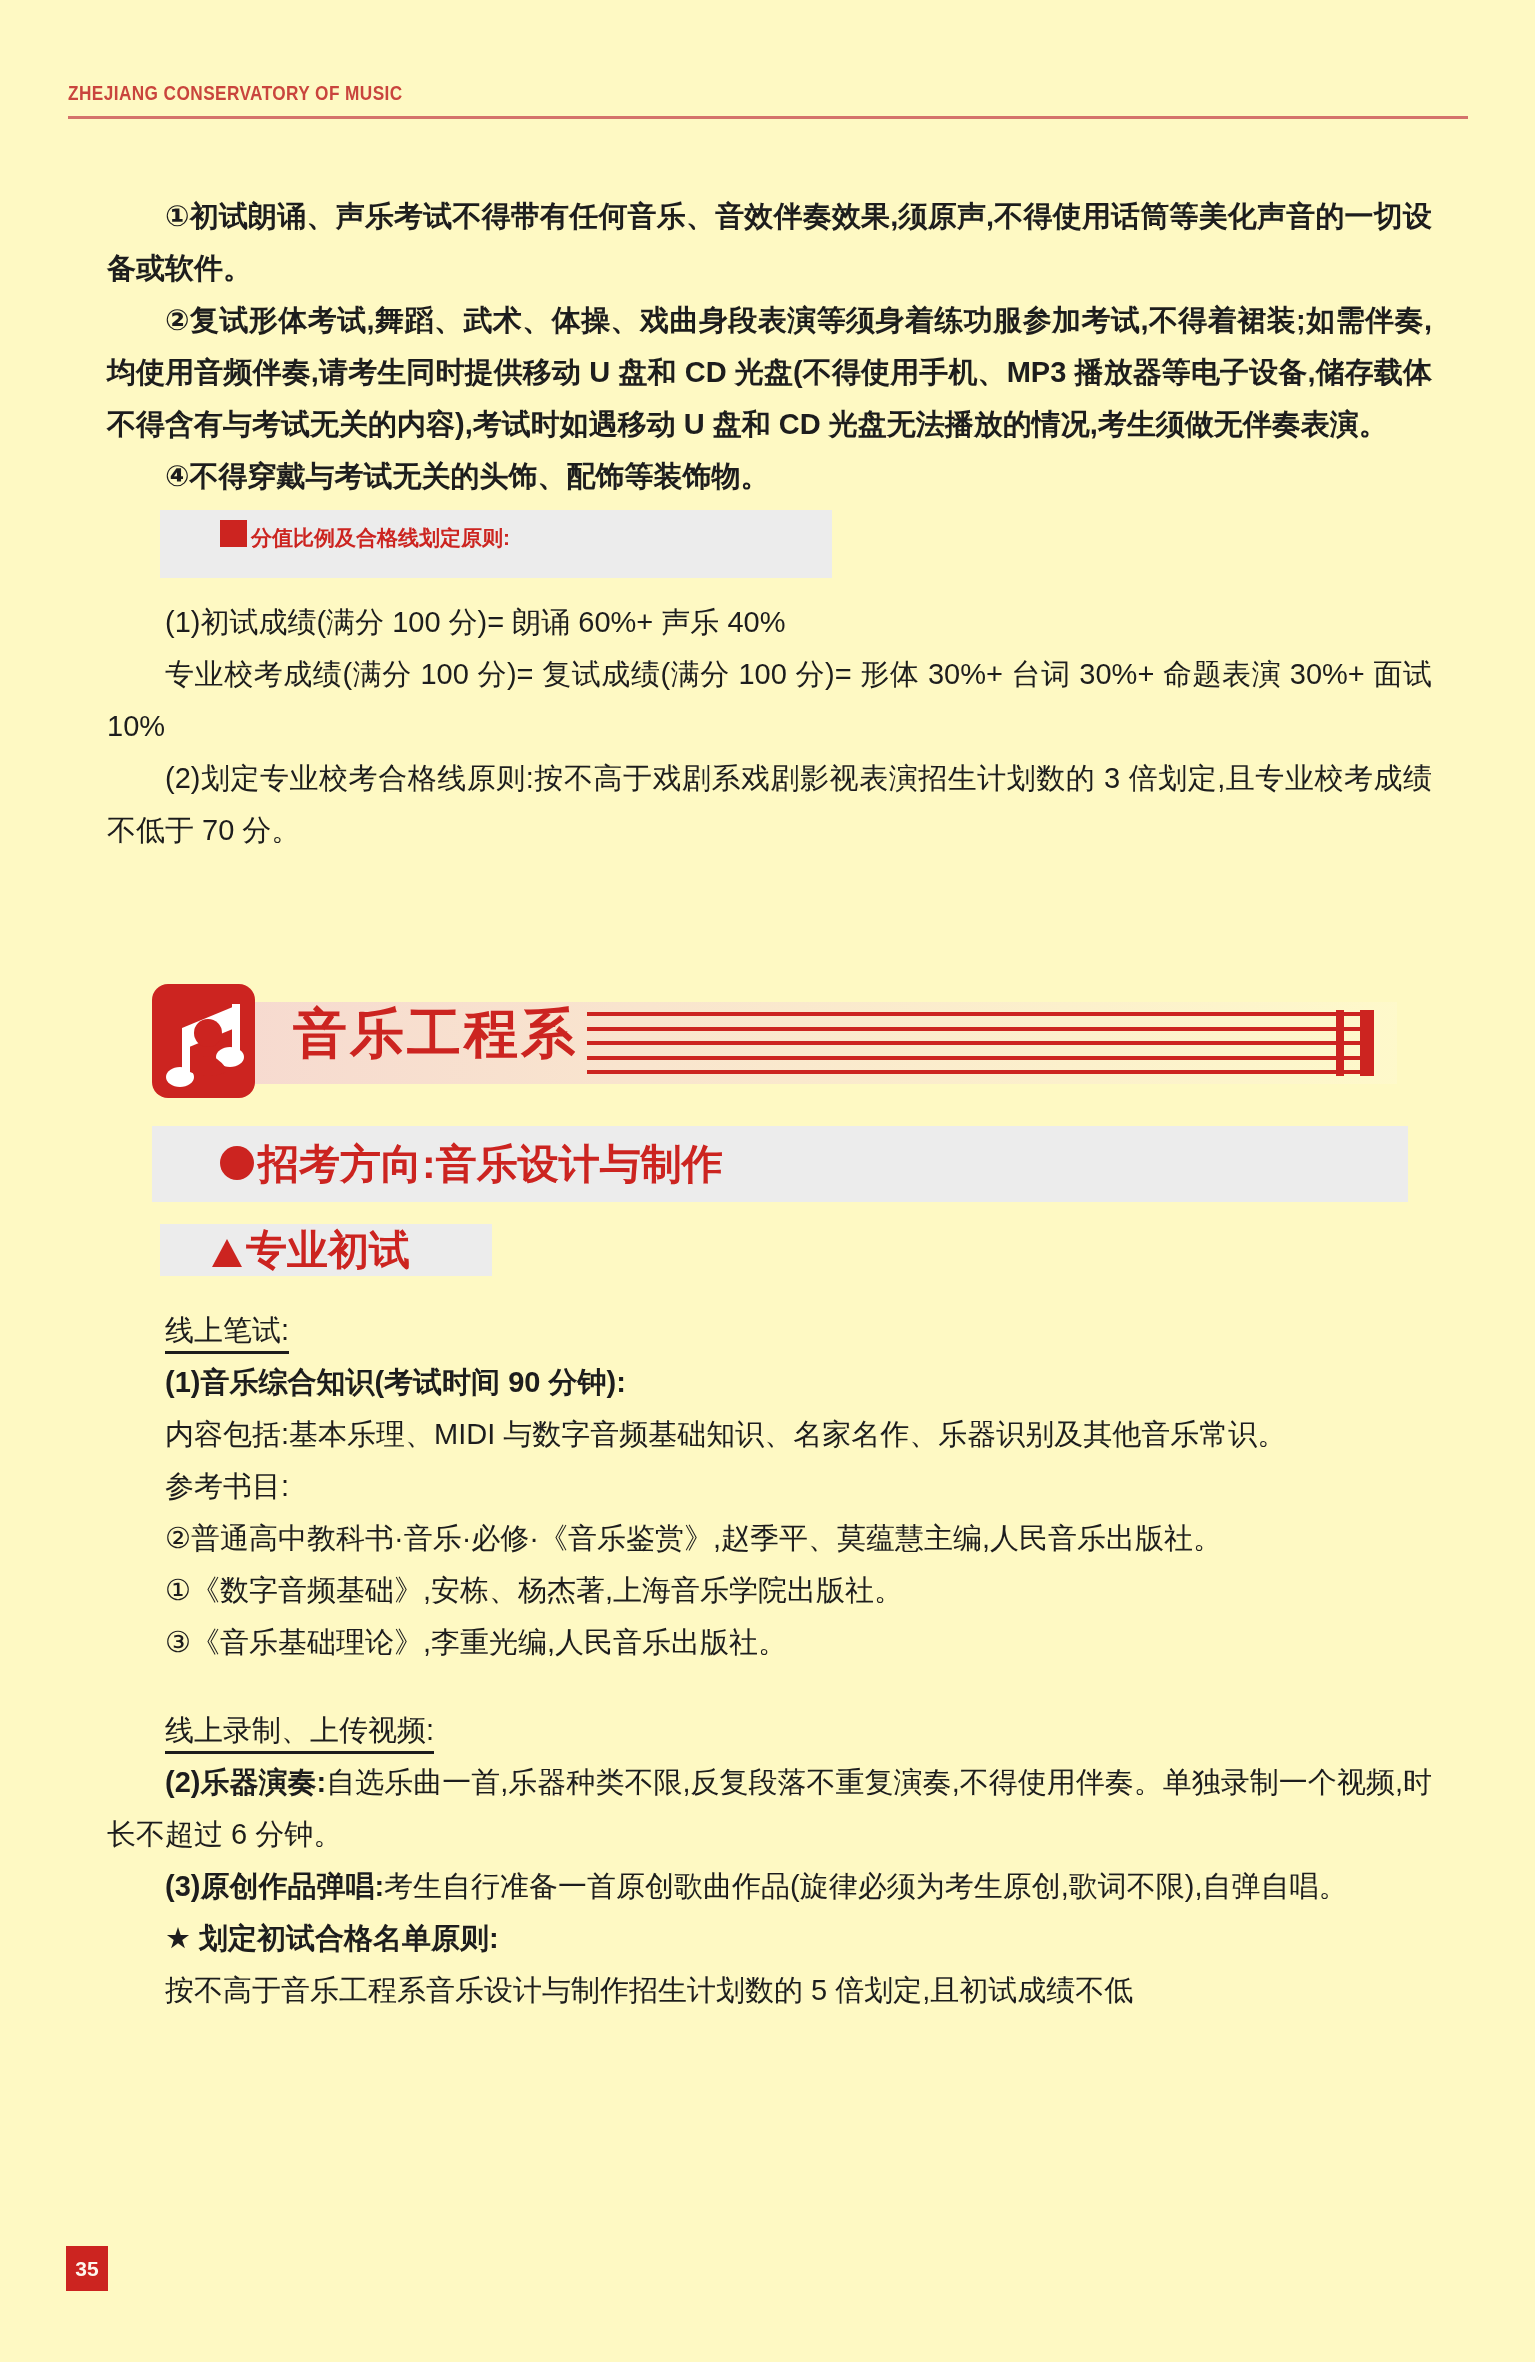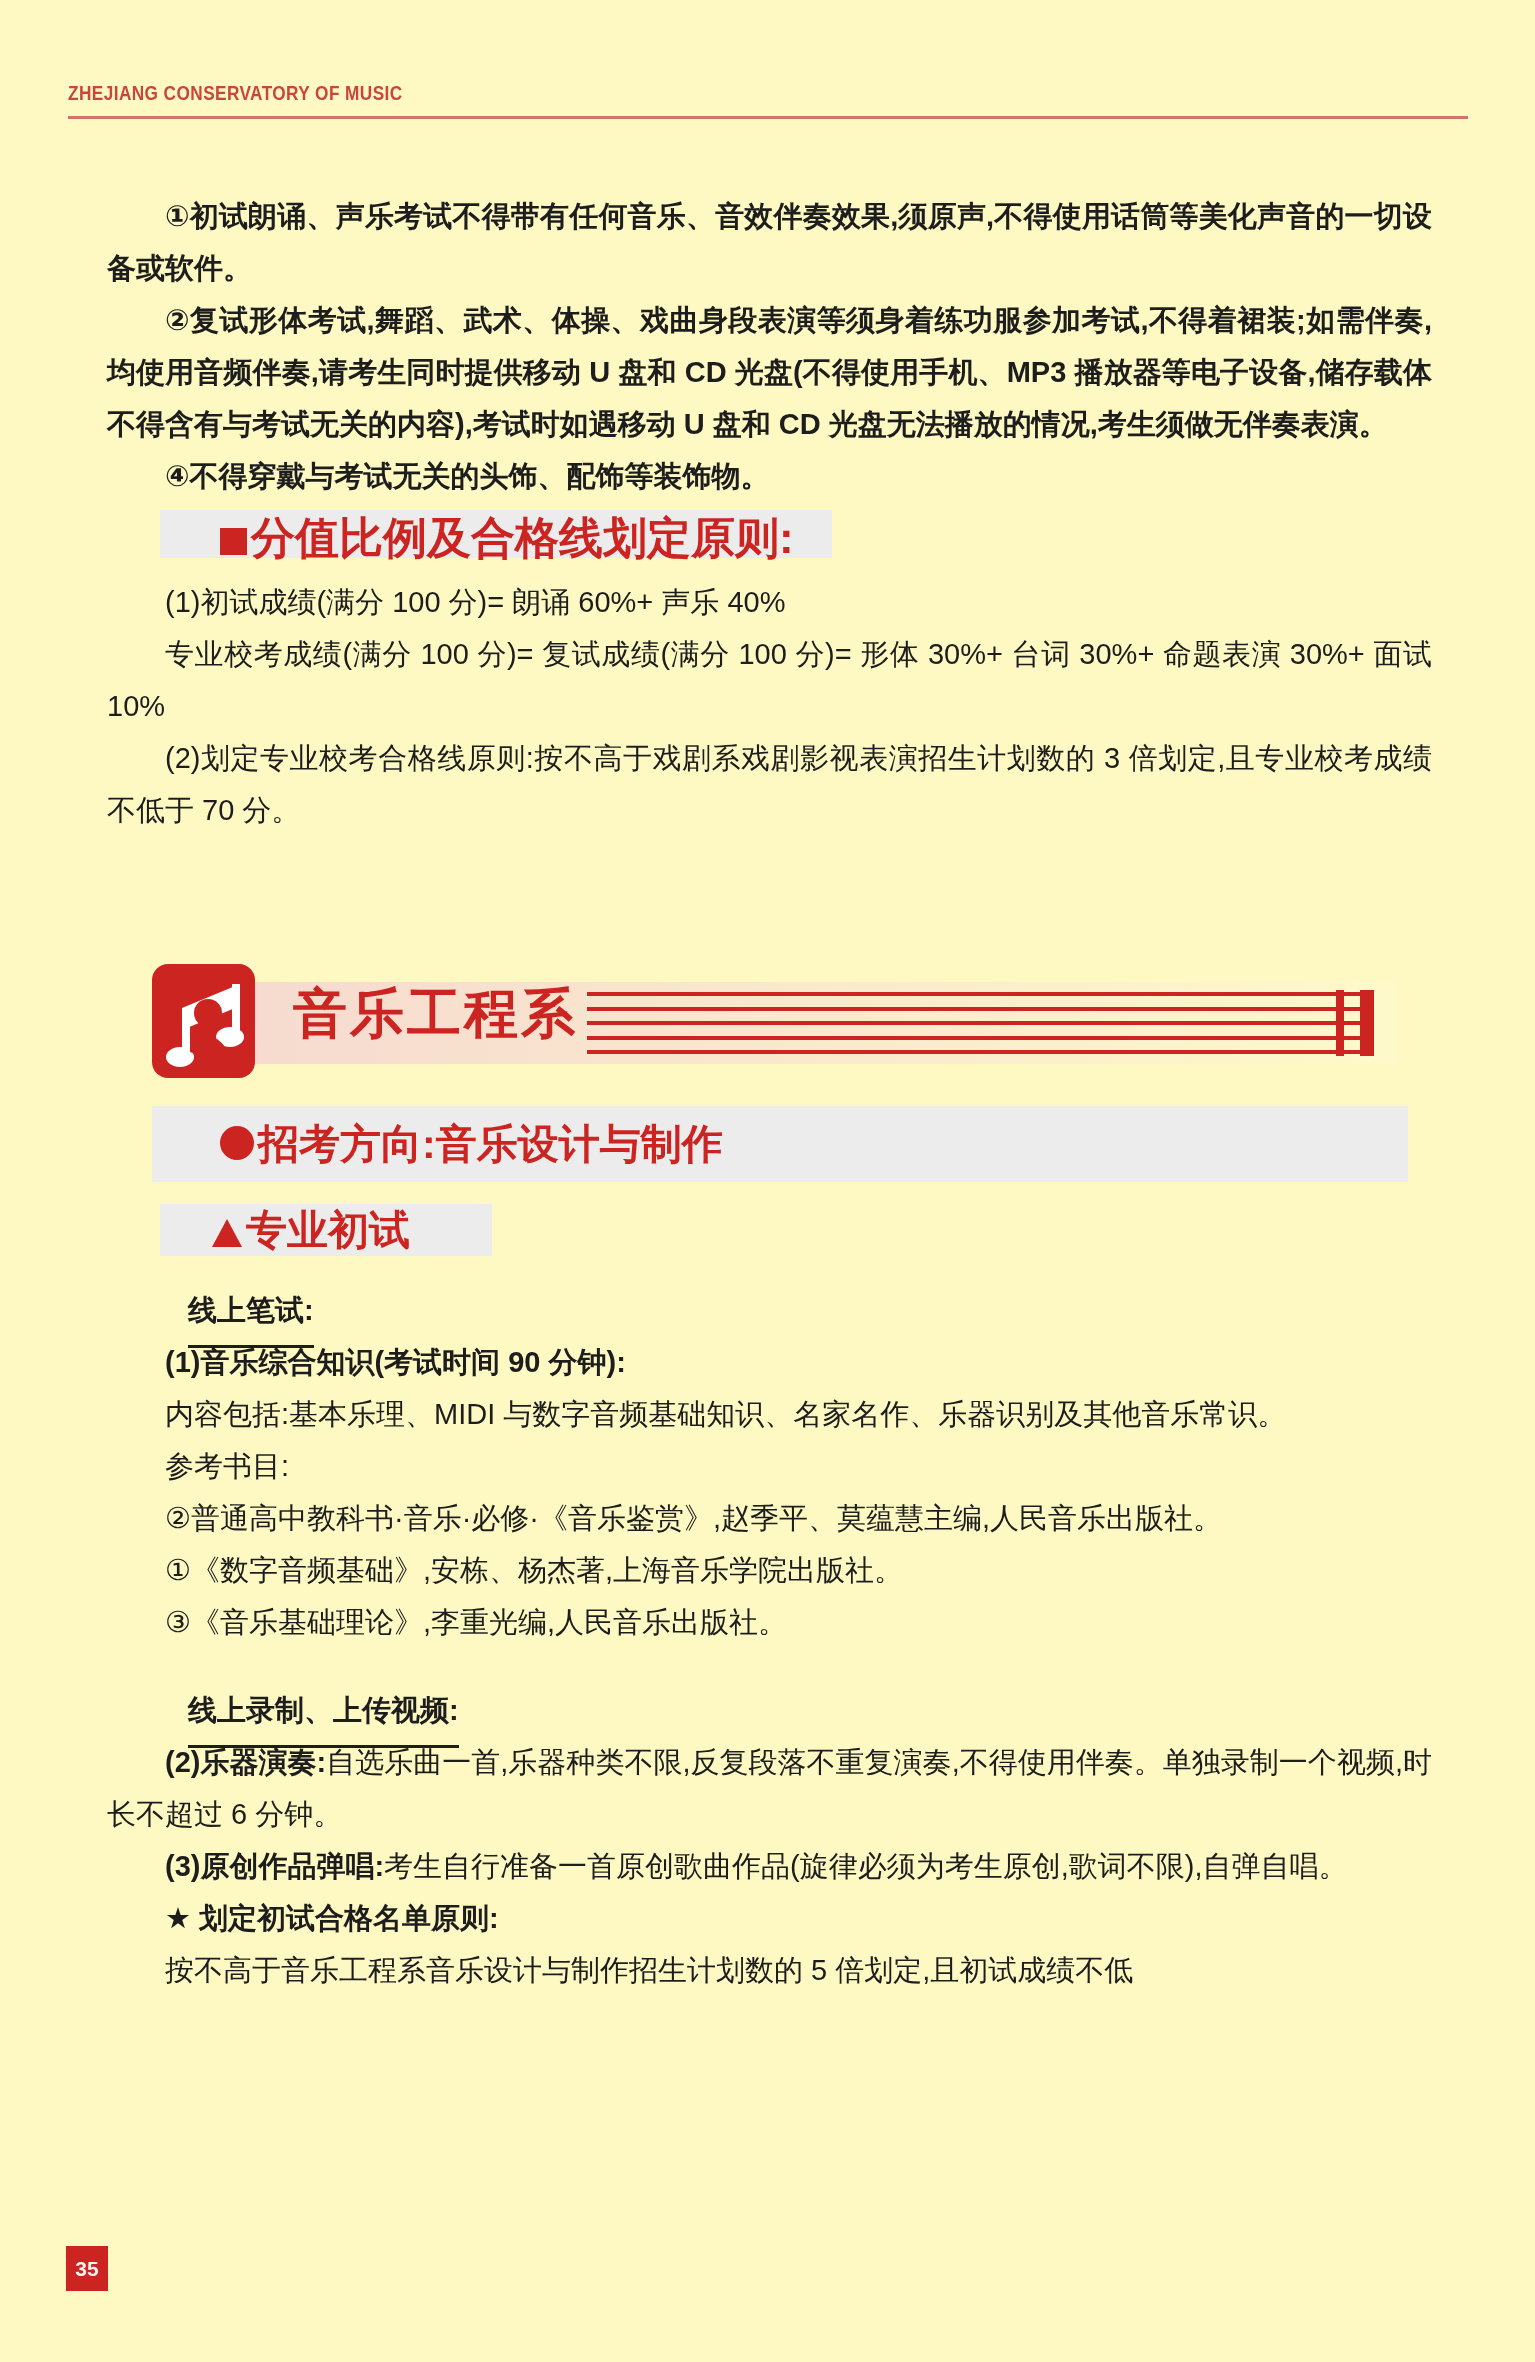--- a/index.html
+++ b/index.html
@@ -33,33 +33,32 @@
   
   .content{
     position:absolute;top:190px;left:107px;right:103px;
     font-size:29px;line-height:52px;
     text-align:justify;
   }
   p.body{text-indent:2em;}
   p.note{font-weight:bold;}
   .bold{font-weight:bold;}
   .u-head span.underlined{
-    font-weight:bold;
+    font-weight:normal;
     border-bottom:3px solid #1d1d1d;
-    padding-bottom:19px;
-    margin-left:23px;
+    padding-bottom:5px;
   }
   .gap-top{margin-top:36px;}
   
   .section-banner{
     margin:8px 0 18px 53px;
-    width:672px;height:48px;
+    width:672px;height:68px;
     background:var(--banner-gray);
     color:var(--brand-red);
-    font-size:44px;font-weight:bold;
+    font-size:21px;font-weight:bold;
     line-height:56px;
     padding-left:60px;
     text-align:left;
     white-space:nowrap;
   }
   .sq{
     display:inline-block;width:27px;height:27px;
     background:var(--brand-red);
     margin-right:4px;vertical-align:-2px;
   }

